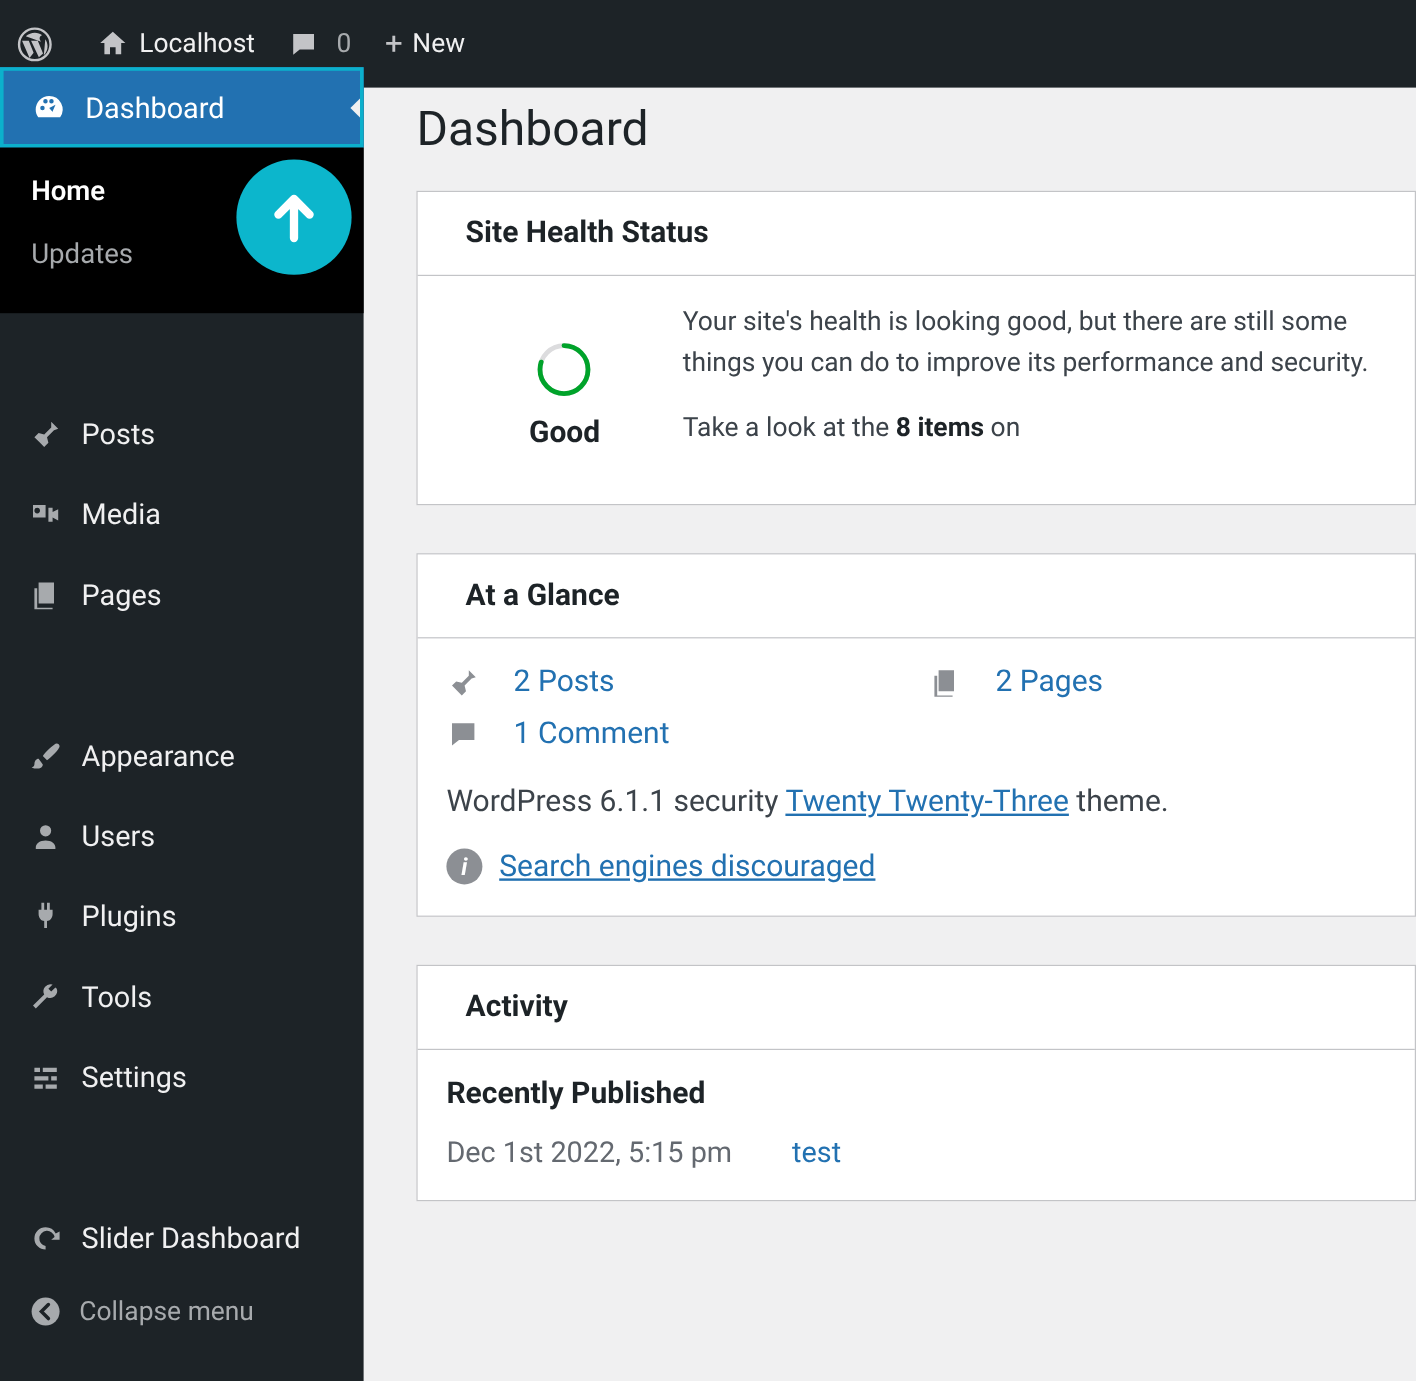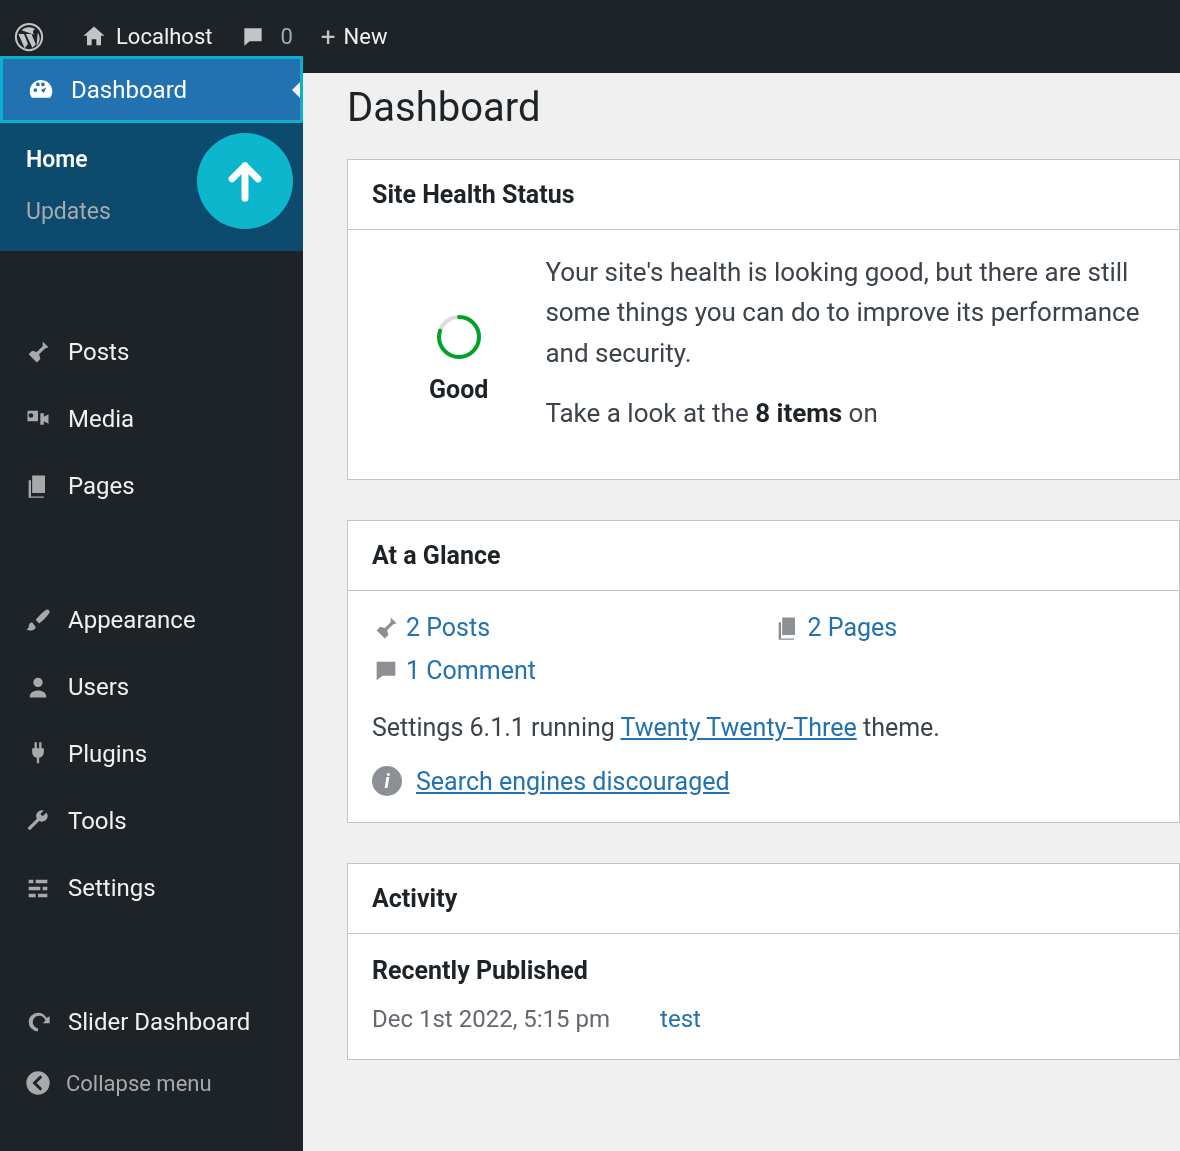--- a/index.html
+++ b/index.html
@@ -70,21 +70,21 @@
     border:3px solid #0cb0cc;
   }
   .menu li.current .icon svg path,
   .menu li.current .icon { color:#fff; }
   .menu li.current::after{
     content:""; position:absolute; right:0; top:50%;
     transform:translateY(-50%);
     border:8px solid transparent;
     border-right-color:#f0f0f1;
   }
-  .submenu { list-style:none; background:#0c4a6e; padding:10px 0 14px 0; position:relative;}
+  .submenu { list-style:none; background:#000000; padding:10px 0 24px 0; position:relative;}
   .submenu li {
     height:52px;
     padding-left:26px;
     font-size:23px;
     color:#a7aaad;
     display:flex; align-items:center;
     cursor:pointer;
   }
   .submenu li.active { color:#fff; font-weight:600;}
   .arrow-badge {
@@ -115,38 +115,38 @@
   }
   .page-title { font-size:40px; font-weight:400; color:#1d2327; margin-bottom:28px; }
   .postbox {
     background:#fff;
     border:1px solid #c3c4c7;
     margin-bottom:40px;
   }
   .postbox h2 {
     font-size:25px;
     font-weight:700;
-    padding:20px 24px;
+    padding:20px 40px;
     border-bottom:1px solid #c3c4c7;
     color:#1d2327;
   }
   .postbox .inside { padding:22px 24px 26px 24px; font-size:24px; color:#3c434a; }
 
   
   .sh-row { display:flex; align-items:center; }
   .sh-gauge { width:380px; display:flex; flex-direction:column; align-items:center; padding-top:12px;}
   .sh-gauge svg { width:48px; height:48px; }
   .sh-gauge-label { font-weight:700; font-size:25px; margin-top:14px; color:#1d2327;text-align:center;}
-  .sh-text { font-size:26px; line-height:1.55; color:#3c434a;}
+  .sh-text { font-size:22px; line-height:1.55; color:#3c434a;}
   .sh-text p { margin-bottom:20px;}
   .sh-text strong { font-weight:700; color:#1d2327;}
 
   
   .glance-grid { display:grid; grid-template-columns: 1fr 1fr; gap:14px 20px; margin-bottom:28px;}
-  .glance-item { display:flex; align-items:center; gap:2px; font-size:25px; }
+  .glance-item { display:flex; align-items:center; gap:24px; font-size:25px; }
   .glance-item a { color:#2271b1; text-decoration:none; }
   .glance-item .gicon { color:#8c8f94; display:inline-flex; width:32px; }
   .version-line { font-size:25px; color:#3c434a; margin-bottom:24px;}
   .version-line a { color:#2271b1; text-decoration:underline;}
   .seo-line { display:flex; align-items:center; gap:14px; font-size:25px;}
   .seo-line a { color:#2271b1; text-decoration:underline;}
   .info-icon {
     width:30px; height:30px; border-radius:50%;
     background:#8c8f94; color:#fff;
     display:inline-flex; align-items:center; justify-content:center;
@@ -352,21 +352,21 @@
         <div class="glance-item">
           <span class="gicon">
             <svg width="28" height="28" viewBox="0 0 24 24" fill="#8c8f94">
                 <path d="M4 4h16v12H9l-5 4V4z"></path>
               </svg>
           </span>
           <a>1 Comment</a>
         </div>
       </div>
       <p class="version-line">
-        <span>Settings 6.1.1 running </span><a>Twenty Twenty-Three</a><span> theme.</span>
+        <span>WordPress 6.1.1 security </span><a>Twenty Twenty-Three</a><span> theme.</span>
       </p>
       <div class="seo-line">
         <span class="info-icon">i</span>
         <a>Search engines discouraged</a>
       </div>
     </div>
   </div>
 
   <div class="postbox">
     <h2>Activity</h2>

